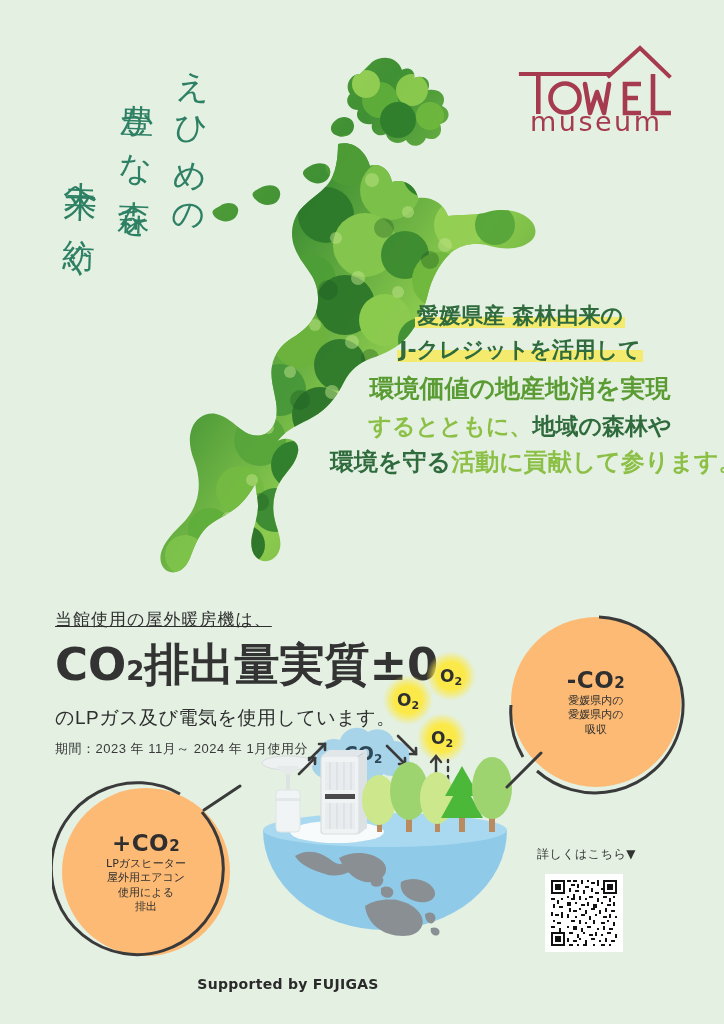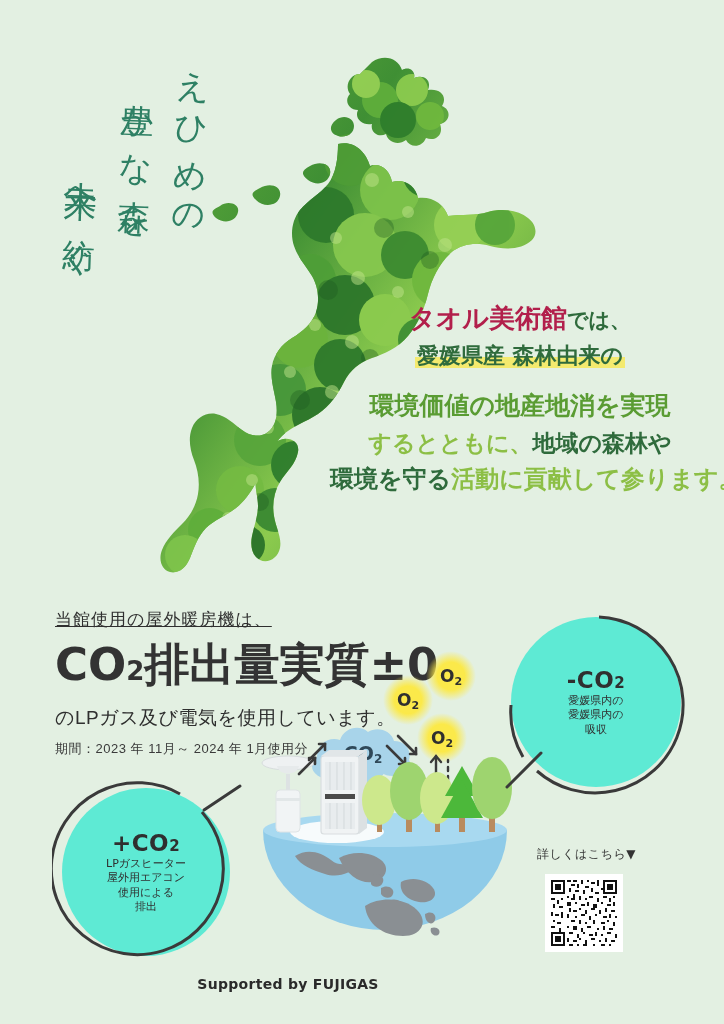--- a/index.html
+++ b/index.html
@@ -47,21 +47,21 @@
   .ln1 .crim{color:#b21f4b;}
   .ln1 .grn{color:#2f6b3c;font-size:21px;}
   .ln2,.ln3,.ln4{font-size:22px;font-weight:bold;}
   .hl{
     background:linear-gradient(to top,#f4ea6e 46%,transparent 46%);
     padding:0 2px;
   }
   .ln2 .t{color:#2f6b3c;}
   .ln3 .t{color:#2f6b3c;}
   .ln4 .t{color:#2f6b3c;}
-  .ln5{font-size:25px;font-weight:bold;color:#5a9c33;margin-top:16px;}
+  .ln5{font-size:25px;font-weight:bold;color:#5a9c33;margin-top:5px;}
   .ln6{font-size:23px;font-weight:bold;}
   .ln6 .lt{color:#8cbf45;}
   .ln6 .dk{color:#2f6b3c;}
   .ln7{font-size:24px;font-weight:bold;}
   .ln7 .dk{color:#2f6b3c;}
   .ln7 .lt{color:#8cbf45;}
 
   
   .co2block{position:absolute;left:55px;top:608px;width:400px;color:#2f2f2f;}
   .co2block .lead{font-size:17px;letter-spacing:1px;font-family:"DejaVu Sans",sans-serif;text-decoration:underline;}
@@ -72,21 +72,21 @@
   .co2block .big sub{font-size:26px;vertical-align:baseline;}
   .co2block .sub2{font-size:19px;margin-top:10px;letter-spacing:0.5px;}
   .co2block .period{font-size:13px;margin-top:9px;color:#3a3a3a;letter-spacing:0.5px;}
 
   
   .illus{position:absolute;left:255px;top:648px;width:260px;height:300px;}
   .illus svg{display:block;}
 
   
   .bubble{
-    position:absolute;border-radius:50%;background:#5eead4;
+    position:absolute;border-radius:50%;background:#fdba74;
     display:flex;flex-direction:column;align-items:center;justify-content:center;
     color:#2f2f2f;text-align:center;font-family:"DejaVu Sans",sans-serif;
     box-sizing:border-box;
   }
   .bubble .hd{font-size:23px;font-weight:bold;letter-spacing:0.5px;margin-bottom:1px;}
   .bubble .hd sub{font-size:15px;vertical-align:baseline;}
   .bubble .bl{font-size:11px;line-height:1.3;font-weight:500;}
   .b-right{left:511px;top:617px;width:170px;height:170px;}
   .b-left{left:62px;top:788px;width:168px;height:168px;}
   .b-ring{position:absolute;pointer-events:none;}
@@ -101,20 +101,40 @@
     position:absolute;left:0;top:976px;width:576px;text-align:center;
     font-size:14px;font-weight:bold;color:#2a2a2a;letter-spacing:0.3px;
     font-family:"DejaVu Sans",sans-serif;
   }
 </style>
 </head>
 <body>
 
 <div class="poster">
 
+  <div class="logo">
+    <svg viewBox="0 0 160 95" width="160" height="95" aria-hidden="true">
+      <g fill="none" stroke="#a63a4e" stroke-width="4.2" stroke-linecap="square">
+
+        <path d="M96 38 L127 10 L156 38" stroke-width="4"></path>
+
+        <path d="M8 36 L96 36"></path>
+      </g>
+      <g fill="#a63a4e" font-family="'DejaVu Sans',sans-serif">
+
+        <rect x="23" y="36" width="4.6" height="40"></rect>
+        <circle cx="52" cy="60" r="14.5" fill="none" stroke="#a63a4e" stroke-width="4.6"></circle>
+        <path d="M72 46 L77 75 L84 54 L91 75 L96 46" fill="none" stroke="#a63a4e" stroke-width="4.6" stroke-linecap="round" stroke-linejoin="round"></path>
+        <path d="M128 46 L112 46 L112 75 L128 75 M112 60 L125 60" fill="none" stroke="#a63a4e" stroke-width="4.6"></path>
+        <path d="M140 36 L140 75 L158 75" fill="none" stroke="#a63a4e" stroke-width="4.6"></path>
+
+        <text x="17" y="93" font-size="27" letter-spacing="2.5" font-weight="400" fill="#a63a4e">museum</text>
+      </g>
+    </svg>
+  </div>
 
   <div class="vtext c1">えひめの</div>
   <div class="vtext c2">豊かな森を</div>
   <div class="vtext c3">未来へ紡ぐ</div>
 
   <div class="map-wrap">
     <svg viewBox="0 0 400 560" aria-hidden="true">
       <defs>
         <clipPath id="ehimeClip">
           <path d="M232 22 C244 14 258 18 262 30 C268 26 276 30 274 38 C284 34 292 40 288 50
@@ -244,24 +264,22 @@
             <circle cx="200" cy="420" r="8"></circle>
           <circle cx="120" cy="462" r="9"></circle>
             <circle cx="74" cy="500" r="8"></circle>
           <circle cx="262" cy="118" r="8"></circle>
         </g>
       </g>
     </svg>
   </div>
 
   <div class="para">
-    <div class="ln ln1">
-      <span class="crim">タオル美術館</span><span class="grn">では、</span>
-    </div>
     <div class="ln ln2"><span class="hl t">愛媛県産 森林由来の</span></div>
+    <div class="ln ln3"><span class="hl t">J-クレジットを活用して</span></div>
     <div class="ln ln5">環境価値の地産地消を実現</div>
     <div class="ln ln6">
       <span class="lt">するとともに、</span><span class="dk">地域の森林や</span>
     </div>
     <div class="ln ln7">
       <span class="dk">環境を守る</span><span class="lt">活動に貢献して参ります。</span>
     </div>
   </div>
 
   <div class="co2block">

